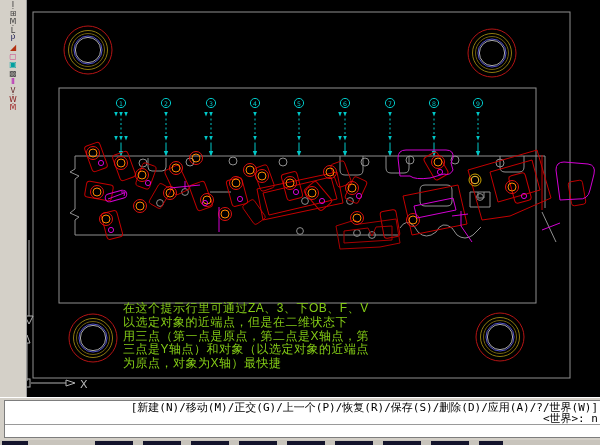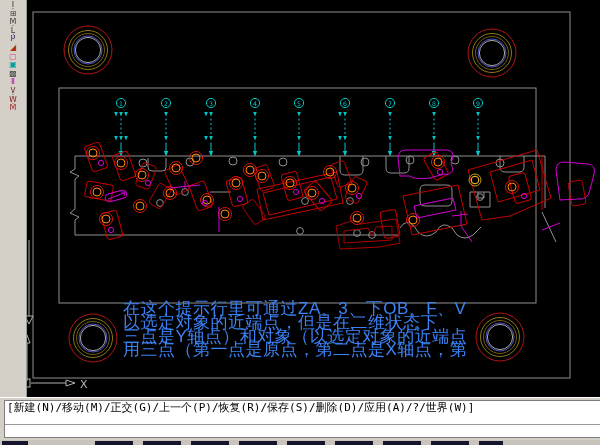--- a/index.html
+++ b/index.html
@@ -22,31 +22,31 @@
   
   .viewport{
     position:absolute;left:27px;top:0;width:573px;height:397px;background:#000;
   }
   .viewport svg{display:block}
   .viewport svg *{fill:none;stroke-width:1}
   .cf{fill:#00c8c8 !important;stroke:none !important}
   .balloon-num{fill:#00c8c8 !important;stroke:none !important;font-size:6.2px;font-family:"DejaVu Sans",sans-serif;text-anchor:middle}
   .ucs-label{fill:#b8b8b8 !important;stroke:none !important;font-size:11px;font-family:"DejaVu Sans",sans-serif}
   .annotation{
-    position:absolute;left:96px;top:302px;color:#3b82f6;
-    font-size:17px;line-height:13.8px;white-space:nowrap;letter-spacing:0.5px;
+    position:absolute;left:96px;top:302px;color:#84cc16;
+    font-size:12px;line-height:13.8px;white-space:nowrap;letter-spacing:0.5px;
   }
   
   .cmd-window{
     position:absolute;left:0;top:397px;width:600px;height:43px;box-sizing:border-box;
     background:#d4d0c8;border-top:1px solid #ffffff;padding:2px 0 0 4px;
   }
   .cmd-box{
     background:#ffffff;border:1px solid #7d7d7d;border-right:none;height:38px;box-sizing:border-box;
-    font-family:"DejaVu Sans Mono",monospace;font-size:11px;color:#000;
+    font-family:"DejaVu Sans Mono",monospace;font-size:11px;color:#000;text-align:right;
   }
   .cmd-history{height:24px;border-bottom:1px solid #9a9a9a;box-sizing:border-box;padding:1px 2px 0 2px}
   .cmd-history div{height:11px;line-height:11px;white-space:nowrap}
   .cmd-prompt{padding:1px 2px;line-height:11px;white-space:nowrap;cursor:text}
   
   .statusbar{position:absolute;left:0;top:440px;width:600px;height:5px;background:#c8c4bc}
   .status-chip{position:absolute;top:1px;height:4px;background:#14142c}
 </style>
 </head>
 <body>
@@ -270,29 +270,31 @@
     <line x1="31" y1="383" x2="66" y2="383"></line>
     <path d="M66,380 L66,386 L75,383 Z"></path>
     <rect x="22" y="379" width="8" height="8"></rect>
     <text class="ucs-label" x="80" y="388">X</text>
   </g>
 </svg>
 
   <div class="annotation">
     <div>在这个提示行里可通过ZA、3、下OB、F、V</div>
     <div>以选定对象的近端点，但是在二维状态下</div>
+    <div>用三点（第一点是原点，第二点是X轴点，第</div>
     <div>三点是Y轴点）和对象（以选定对象的近端点</div>
-    <div>用三点（第一点是原点，第二点是X轴点，第</div>
+    <div>为原点，对象为X轴）最快捷</div>
   </div>
 </div>
 
 <div class="cmd-window">
   <div class="cmd-box">
     <div class="cmd-history">
       <div>[新建(N)/移动(M)/正交(G)/上一个(P)/恢复(R)/保存(S)/删除(D)/应用(A)/?/世界(W)]</div>
+      <div>&lt;世界&gt;: n</div>
     </div>
   </div>
 </div>
 
 <div class="statusbar">
   <div class="status-chip" style="left:2px;width:26px"></div>
   <div class="status-chip" style="left:95px;width:38px"></div>
   <div class="status-chip" style="left:143px;width:38px"></div>
   <div class="status-chip" style="left:191px;width:38px"></div>
   <div class="status-chip" style="left:239px;width:38px"></div>

